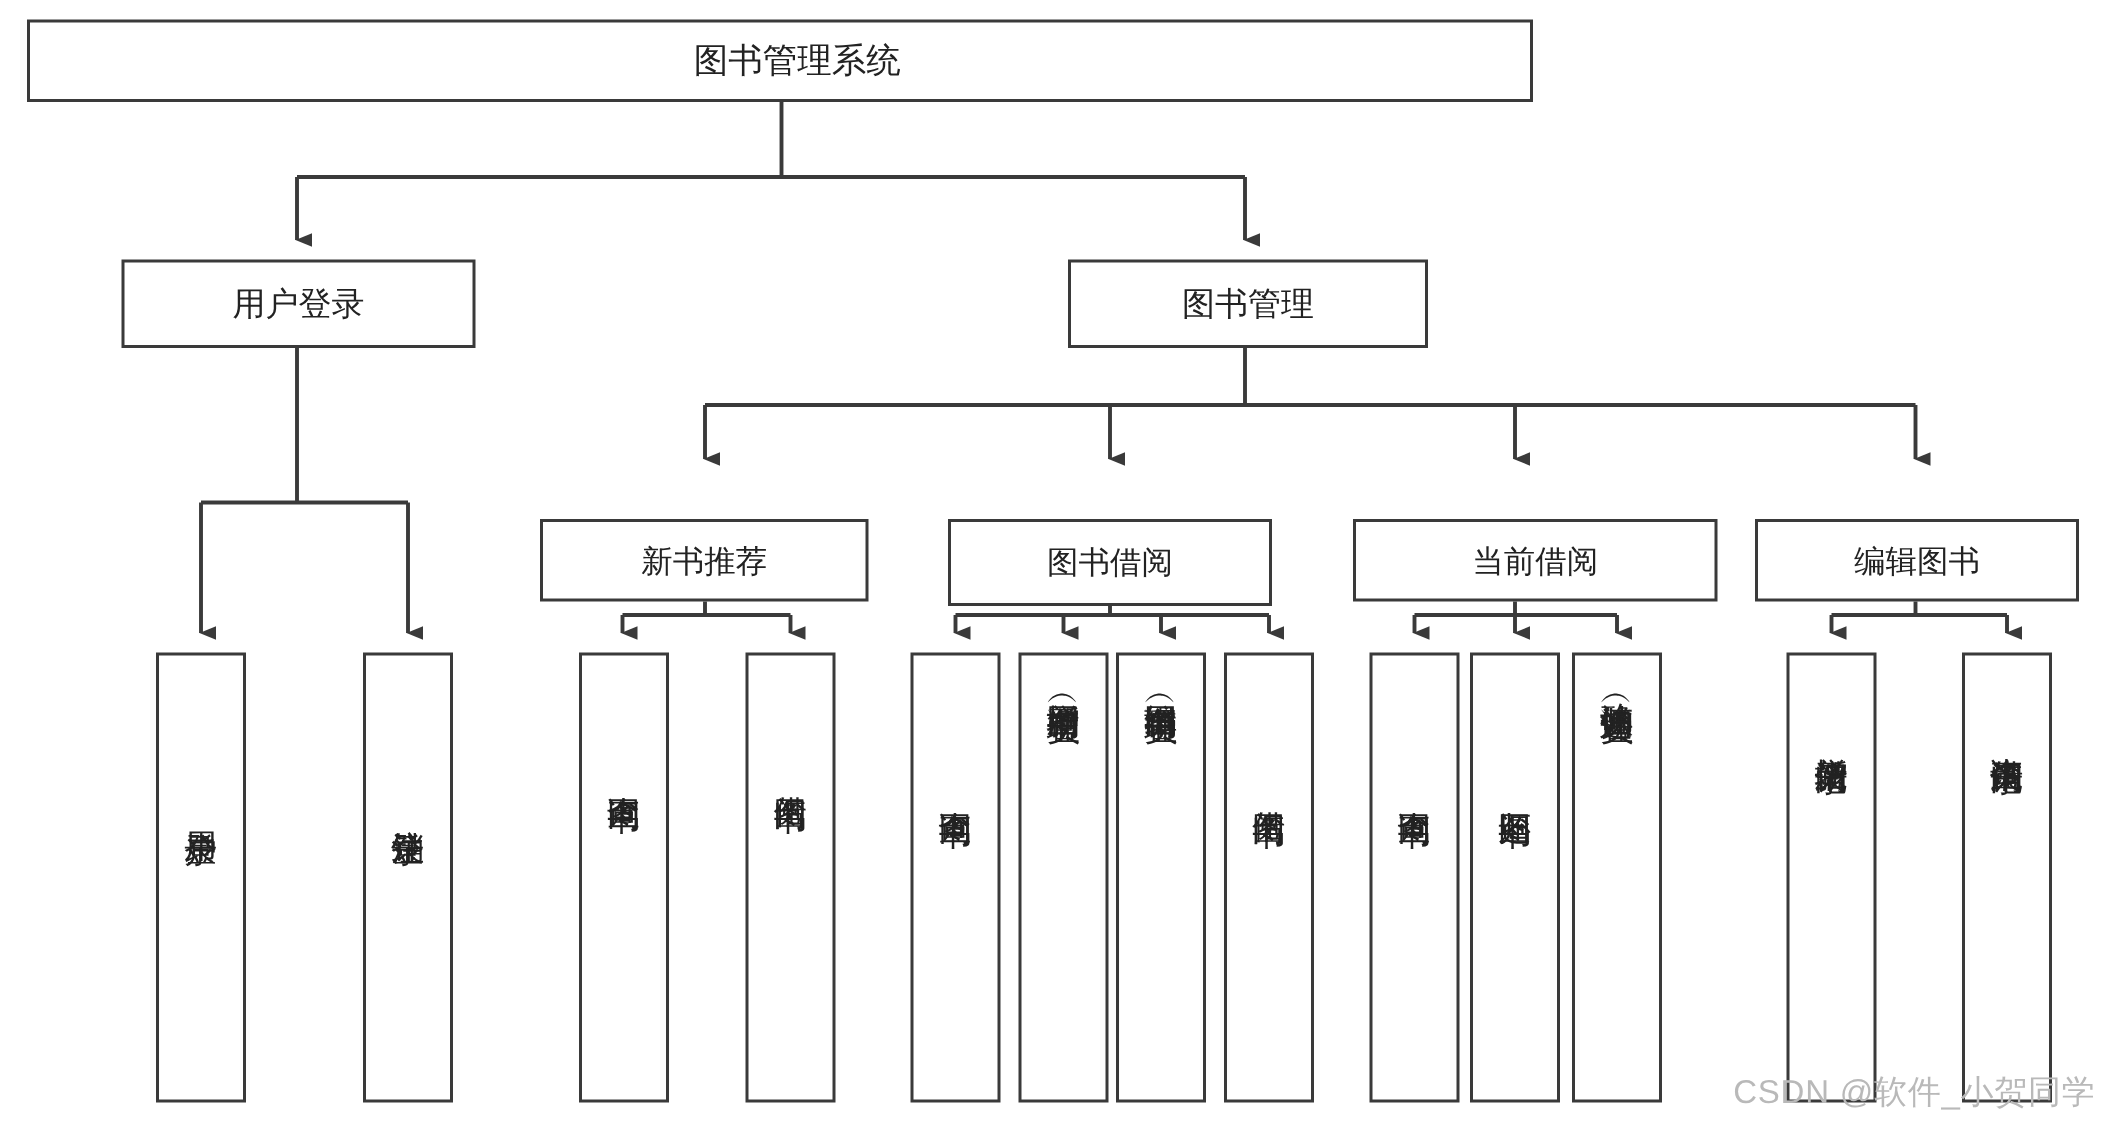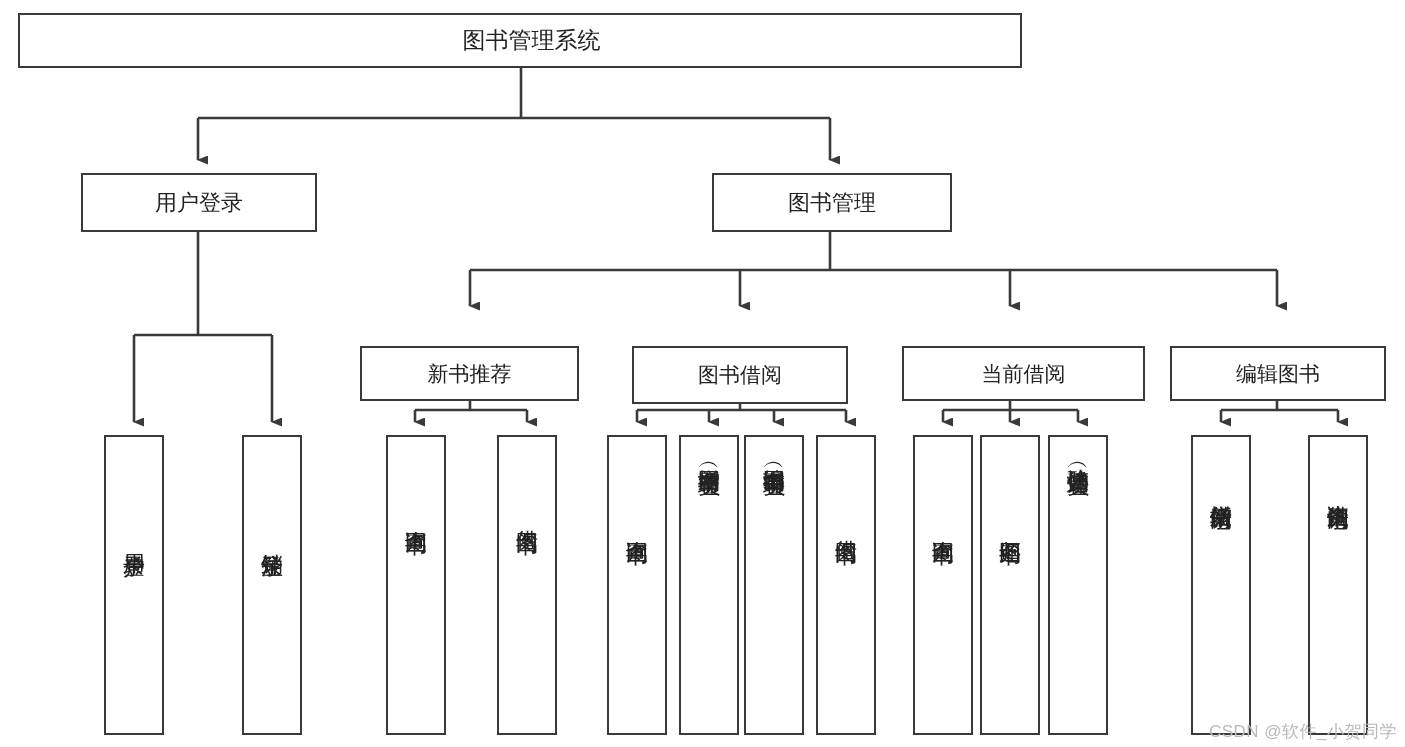--- a/index.html
+++ b/index.html
@@ -58,21 +58,21 @@
     font-size: 22px;
     line-height: 1.08;
     letter-spacing: 1px;
     white-space: nowrap;
     color: #222222;
   }
   .watermark {
     position: absolute;
     right: 8px;
     bottom: 4px;
-    font-size: 17px;
+    font-size: 22px;
     color: #b9b9b9;
     white-space: nowrap;
     letter-spacing: 0.5px;
   }
 </style>
 </head>
 <body>
 
 <div id="diagram-root">
 

